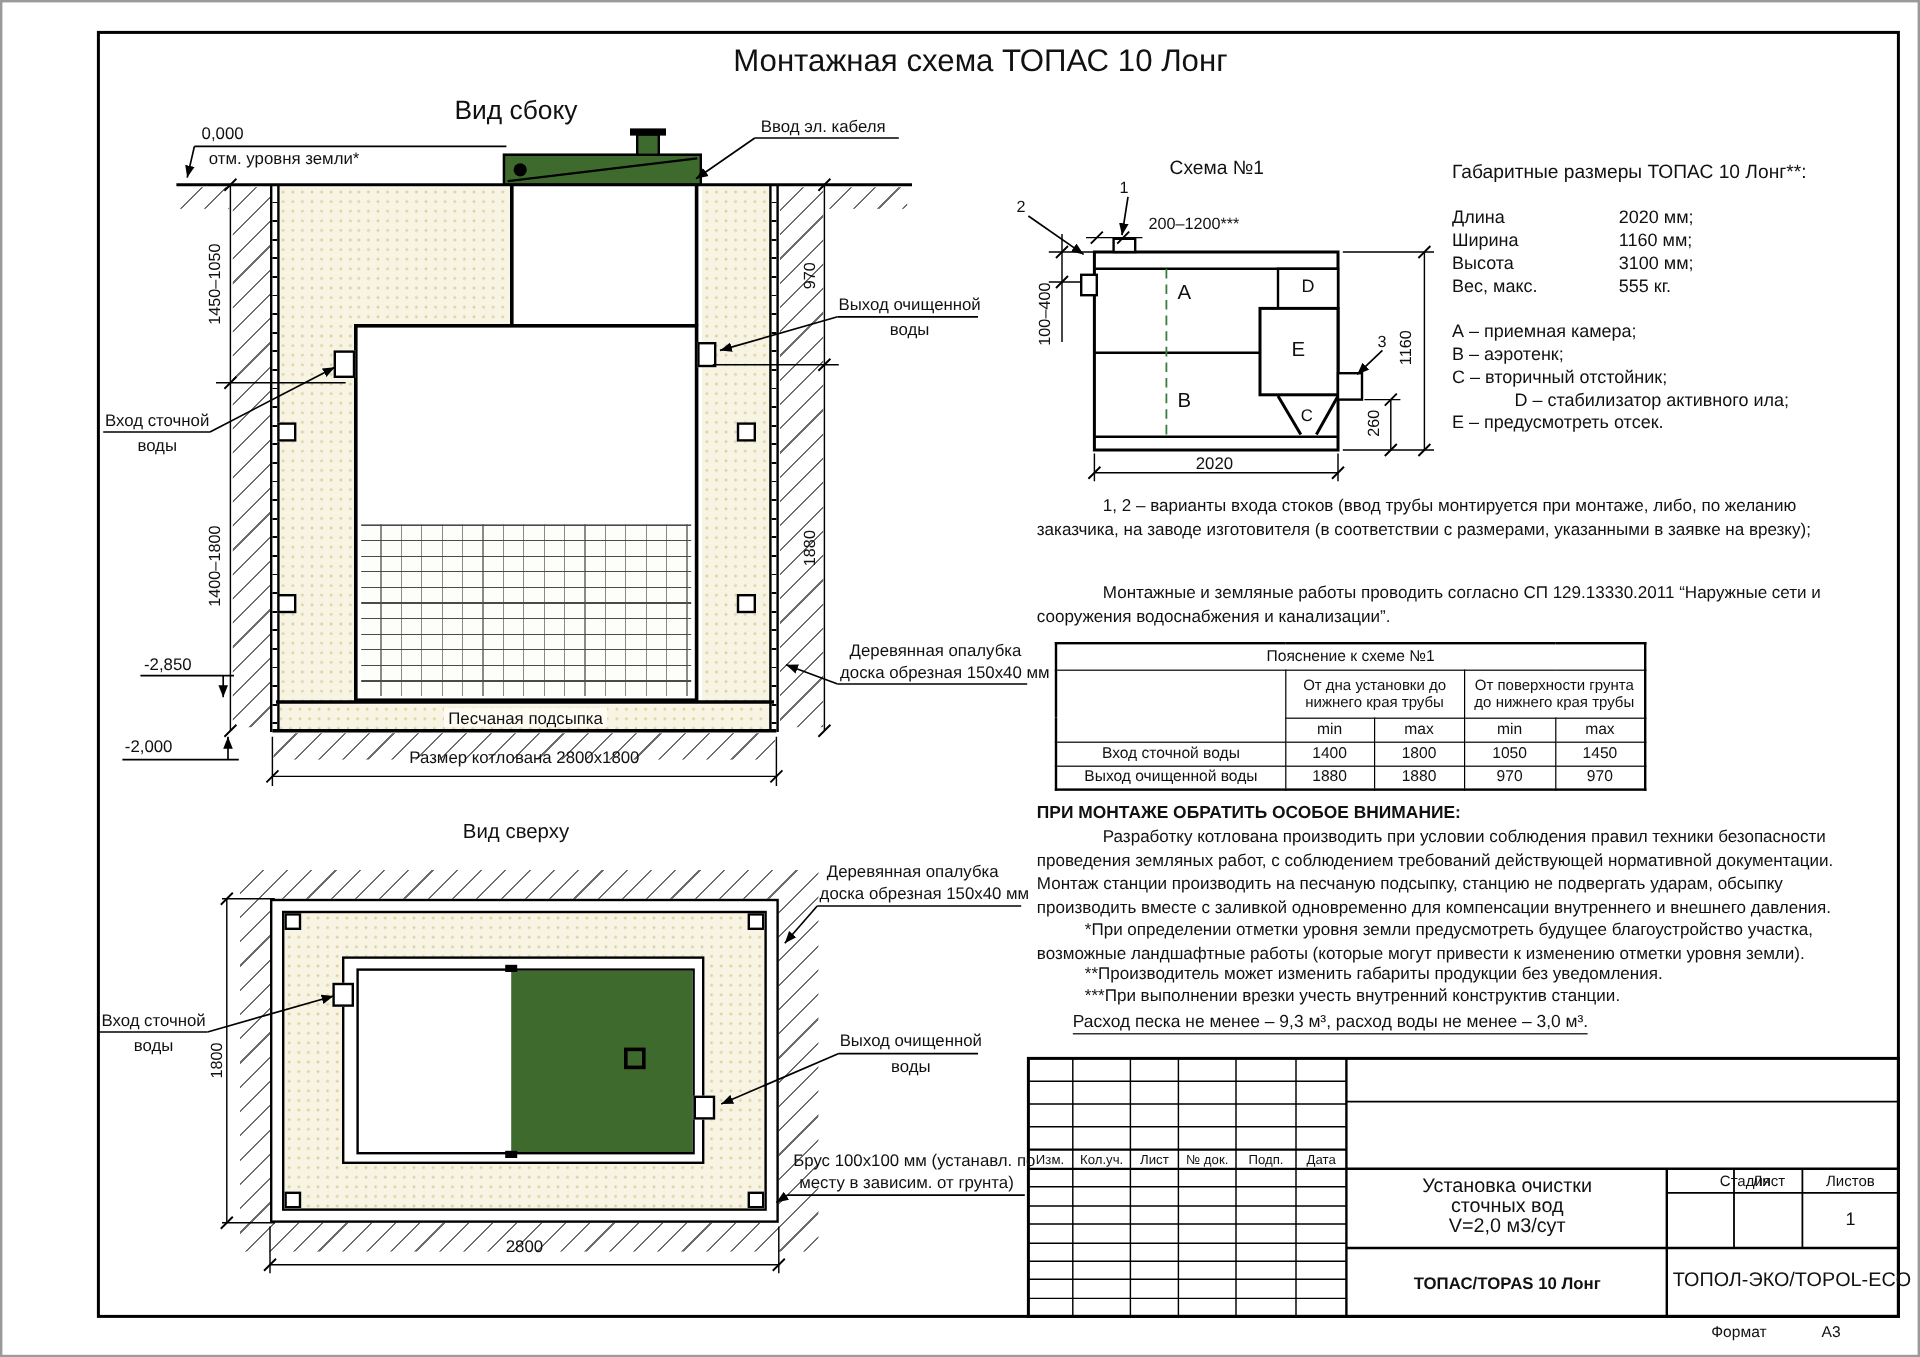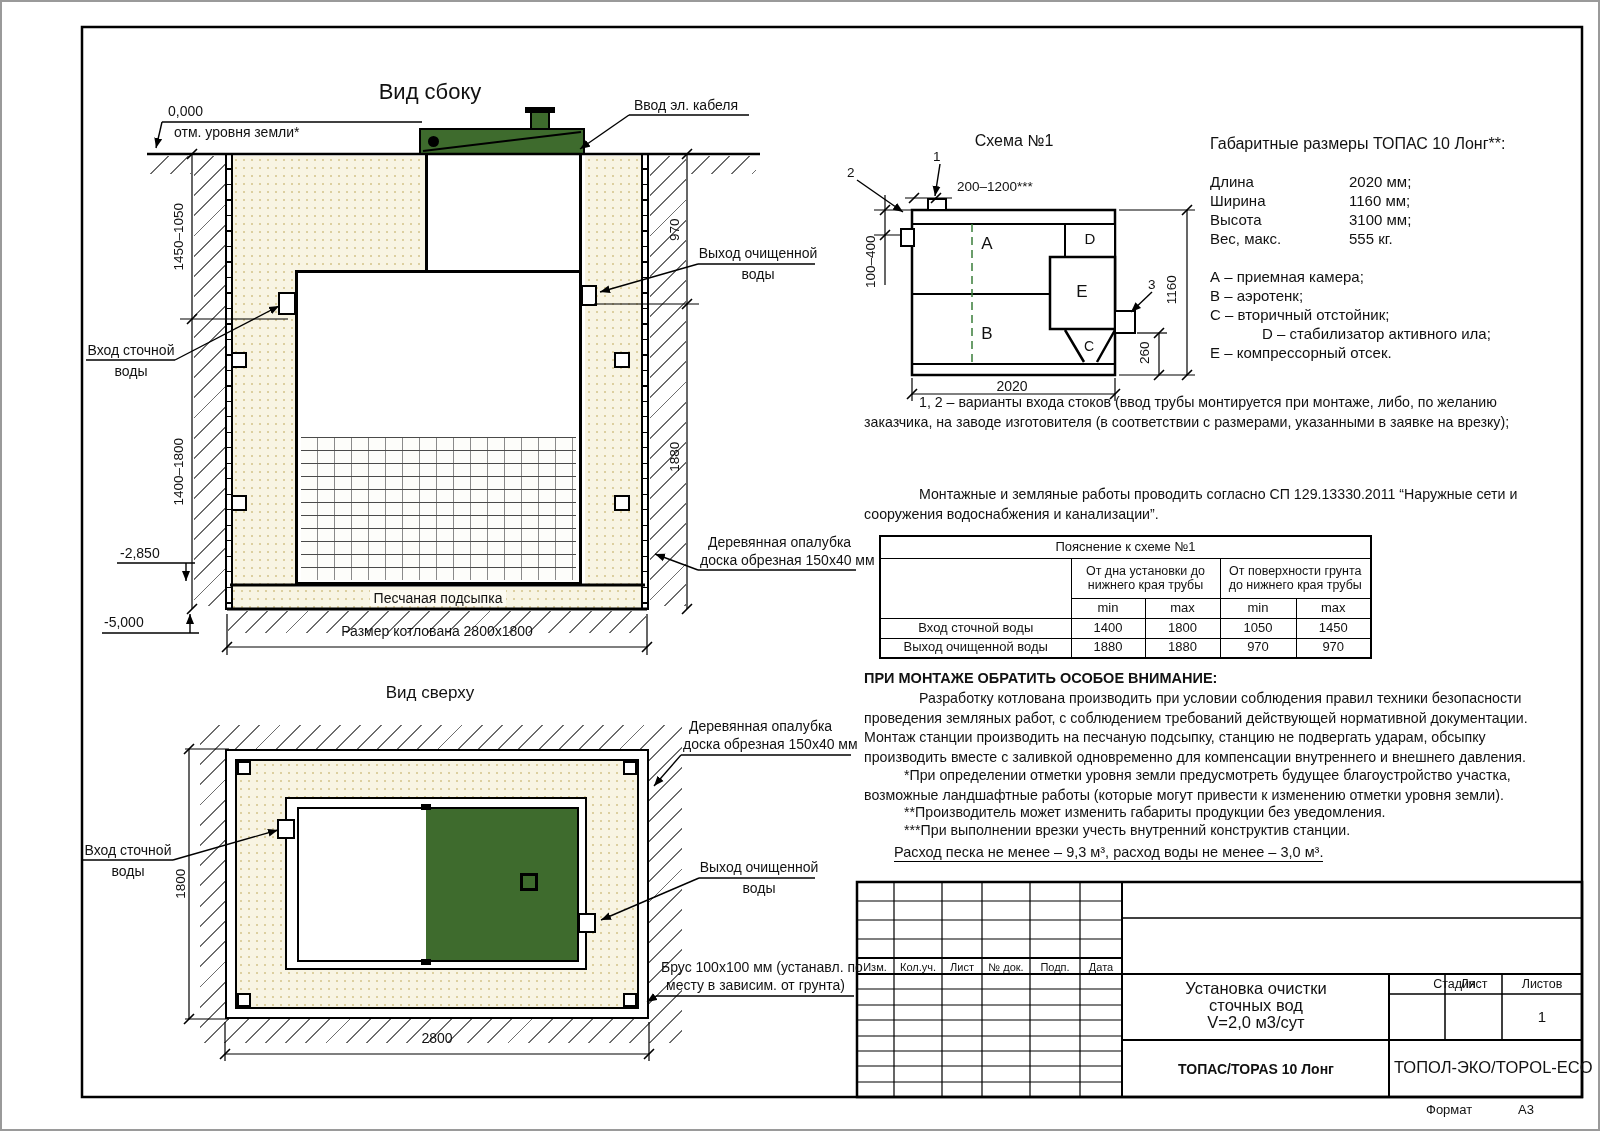--- a/index.html
+++ b/index.html
@@ -178,35 +178,36 @@
       <path d="M855,987 H1120 M855,1003 H1120 M855,1018 H1120 M855,1034 H1120 M855,1049 H1120 M855,1064 H1120 M855,1080 H1120"></path>
       <path d="M1120,916 H1580" stroke-width="1.5"></path>
       <path d="M1120,972 H1580" stroke-width="2"></path>
       <path d="M1387,992 H1580" stroke-width="1.5"></path>
       <path d="M1120,1038 H1580" stroke-width="2"></path>
       <path d="M1387,972 V1095" stroke-width="2"></path>
       <path d="M1443,972 V1038 M1500,972 V1038" stroke-width="1.5"></path>
     </g>
   </svg>
 
+  <div class="t c" style="left:565px;top:34px;width:500px;font-size:26px;">Монтажная схема ТОПАС 10 Лонг</div>
 
   <div class="t c" style="left:328px;top:77px;width:200px;font-size:22px;">Вид сбоку</div>
   <div class="t" style="left:166px;top:101px;">0,000</div>
   <div class="t" style="left:172px;top:122px;">отм. уровня земли*</div>
   <div class="t" style="left:632px;top:95px;">Ввод эл. кабеля</div>
   <div class="t rot" style="left:137px;top:227px;width:80px;">1450–1050</div>
   <div class="t rot" style="left:137px;top:462px;width:80px;">1400–1800</div>
   <div class="t rot" style="left:643px;top:220px;width:60px;">970</div>
   <div class="t rot" style="left:643px;top:447px;width:60px;">1880</div>
   <div class="t c" style="left:84px;top:340px;width:90px;">Вход сточной</div>
   <div class="t c" style="left:84px;top:361px;width:90px;">воды</div>
   <div class="t c" style="left:696px;top:243px;width:120px;">Выход очищенной</div>
   <div class="t c" style="left:696px;top:264px;width:120px;">воды</div>
   <div class="t" style="left:118px;top:543px;">-2,850</div>
-  <div class="t" style="left:102px;top:612px;">-5,000</div>
+  <div class="t" style="left:102px;top:612px;">-2,000</div>
   <div class="t c" style="left:336px;top:588px;width:200px;"><span style="background:#fdfbf2;padding:0 4px;">Песчаная подсыпка</span></div>
   <div class="t c" style="left:285px;top:621px;width:300px;">Размер котлована 2800х1800</div>
   <div class="t" style="left:706px;top:532px;">Деревянная опалубка</div>
   <div class="t" style="left:698px;top:550px;">доска обрезная 150х40 мм</div>
 
   <div class="t c" style="left:328px;top:681px;width:200px;font-size:17px;">Вид сверху</div>
   <div class="t rot" style="left:139px;top:874px;width:80px;">1800</div>
   <div class="t c" style="left:335px;top:1028px;width:200px;">2800</div>
   <div class="t" style="left:687px;top:716px;">Деревянная опалубка</div>
   <div class="t" style="left:681px;top:734px;">доска обрезная 150х40 мм</div>
@@ -238,23 +239,23 @@
   <div class="t" style="left:1208px;top:190px;font-size:15px;">Ширина</div>
   <div class="t" style="left:1347px;top:190px;font-size:15px;">1160 мм;</div>
   <div class="t" style="left:1208px;top:209px;font-size:15px;">Высота</div>
   <div class="t" style="left:1347px;top:209px;font-size:15px;">3100 мм;</div>
   <div class="t" style="left:1208px;top:228px;font-size:15px;">Вес, макс.</div>
   <div class="t" style="left:1347px;top:228px;font-size:15px;">555 кг.</div>
   <div class="t" style="left:1208px;top:266px;font-size:15px;">А – приемная камера;</div>
   <div class="t" style="left:1208px;top:285px;font-size:15px;">В – аэротенк;</div>
   <div class="t" style="left:1208px;top:304px;font-size:15px;">С – вторичный отстойник;</div>
   <div class="t" style="left:1260px;top:323px;font-size:15px;">D – стабилизатор активного ила;</div>
-  <div class="t" style="left:1208px;top:342px;font-size:15px;">Е – компрессорный отсек.</div>
-
-  <div class="para ind" style="left:862px;top:391px;width:676px;">1, 2 – варианты входа стоков (ввод трубы монтируется при монтаже, либо, по желанию заказчика, на заводе изготовителя (в соответствии с размерами, указанными в заявке на врезку);</div>
+  <div class="t" style="left:1208px;top:342px;font-size:15px;">Е – предусмотреть отсек.</div>
+
+  <div class="para ind" style="left:862px;top:411px;width:676px;">1, 2 – варианты входа стоков (ввод трубы монтируется при монтаже, либо, по желанию заказчика, на заводе изготовителя (в соответствии с размерами, указанными в заявке на врезку);</div>
   <div class="para ind" style="left:862px;top:483px;width:676px;">Монтажные и земляные работы проводить согласно СП 129.13330.2011 “Наружные сети и сооружения водоснабжения и канализации”.</div>
 
   <table class="exp">
     <colgroup>
         <col style="width:191px">
         <col style="width:74px">
         <col style="width:75px">
         <col style="width:76px">
         <col style="width:75px">
       </colgroup>

